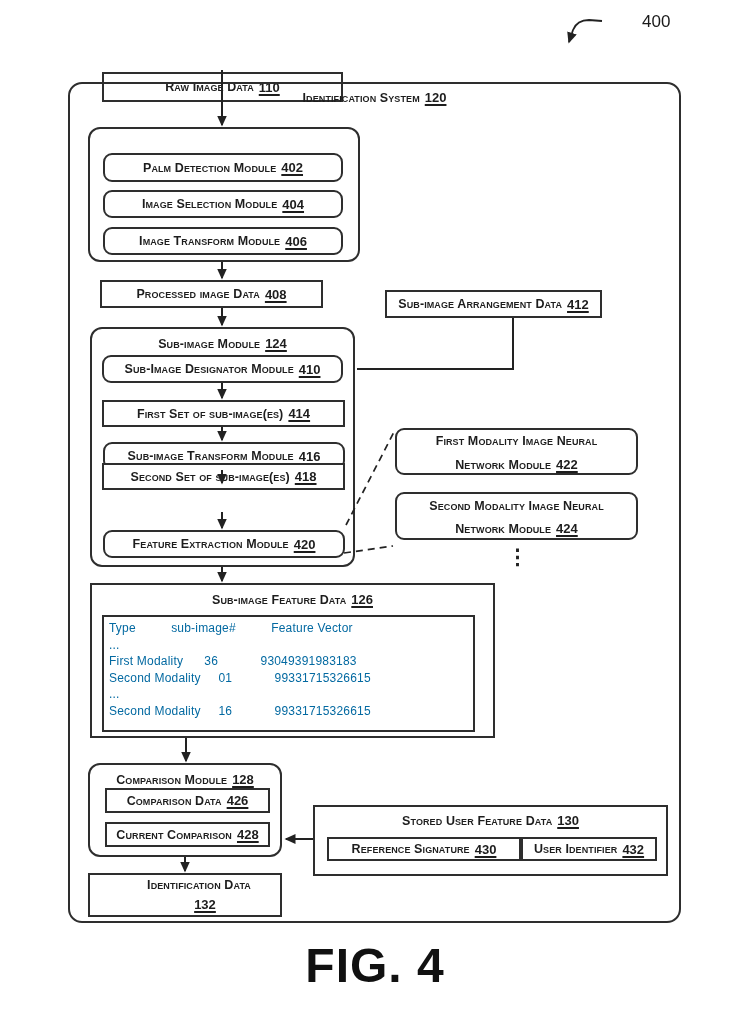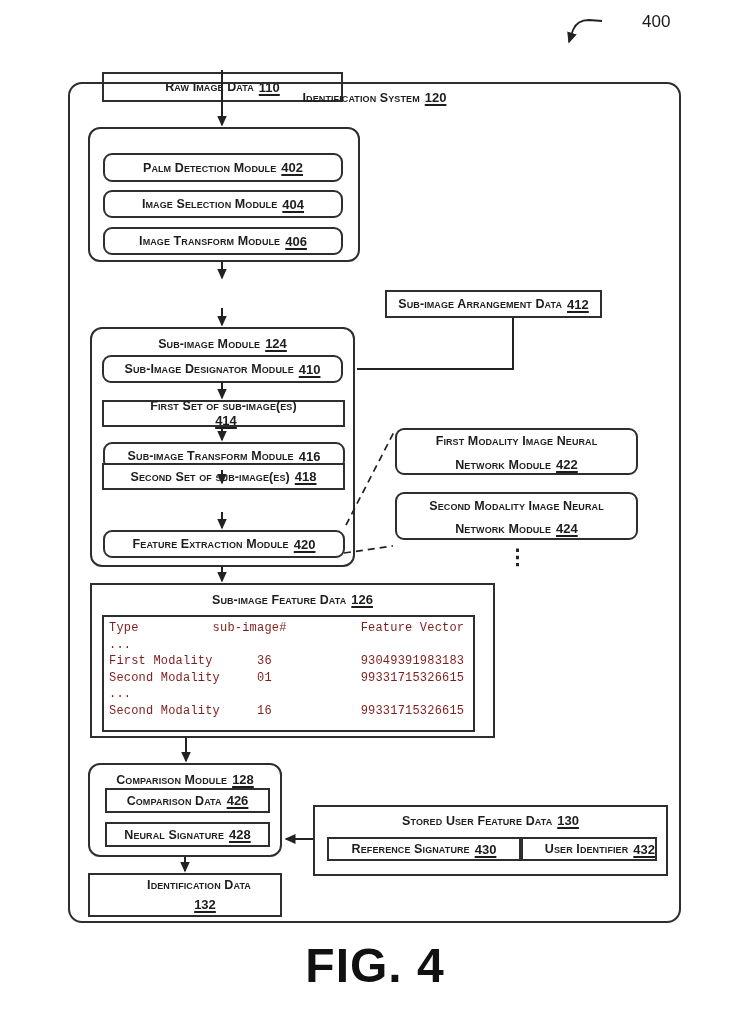--- a/index.html
+++ b/index.html
@@ -23,22 +23,22 @@
   .ref {
     font-weight:700; font-size:13px; color:#1d1d1d; margin-left:5px;
     text-decoration:underline; text-underline-offset:2px; text-decoration-thickness:1.5px;
   }
   .title {
     position:absolute; text-align:center; box-sizing:border-box; z-index:3;
   }
   .wrap2 { white-space:normal; line-height:1.45; padding:2px 16px; }
   .col { flex-direction:column; line-height:1.5; }
   .tablerow {
-    font-family:Liberation Mono, monospace;
-    font-size:12px; line-height:16.5px; color:#7f1d1d;
+    font-family:Liberation Sans, sans-serif;
+    font-size:12px; line-height:16.5px; color:#0369a1;
     white-space:pre; letter-spacing:.2px;
   }
   .figlabel {
     position:absolute; left:0; top:938; width:750px; text-align:center;
     font-size:48px; font-weight:600; color:#111; letter-spacing:1px;
   }
   .callout {
     position:absolute; font-size:17px; font-weight:500; color:#1a1a1a;margin-left:36px;
   }
   .vellipsis {
@@ -69,36 +69,40 @@
   </div>
   <div class="box r9" style="left:103px;top:190px;width:240px;height:28px;">
     <span class="lbl">Image Selection Module</span>
       <span class="ref">404</span>
   </div>
   <div class="box r9" style="left:103px;top:227px;width:240px;height:28px;">
     <span class="lbl">Image Transform Module</span>
       <span class="ref">406</span>
   </div>
 
+  <div class="box" style="left:100px;top:280px;width:223px;height:28px;">
+    <span class="lbl">Processed image Data</span>
+      <span class="ref">408</span>
+  </div>
 
   <div class="box" style="left:365px;top:290px;width:217px;height:28px;margin-left:20px;">
     <span class="lbl">Sub-image Arrangement Data</span>
       <span class="ref">412</span>
   </div>
 
   <div class="box container r12" style="left:90px;top:327px;width:265px;height:240px;"></div>
   <div class="title" style="left:90px;top:334px;width:265px;">
     <span class="lbl">Sub-image Module</span><span class="ref">124</span>
   </div>
 
   <div class="box r9" style="left:102px;top:355px;width:241px;height:28px;">
     <span class="lbl">Sub-Image Designator Module</span>
       <span class="ref">410</span>
   </div>
-  <div class="box" style="left:102px;top:400px;width:243px;height:27px;flex-direction:column;">
+  <div class="box" style="left:102px;top:400px;width:243px;height:27px;">
     <span class="lbl">First Set of sub-image(es)</span>
       <span class="ref">414</span>
   </div>
   <div class="box r9" style="left:103px;top:442px;width:242px;height:28px;">
     <span class="lbl">Sub-image Transform Module</span>
       <span class="ref">416</span>
   </div>
   <div class="box" style="left:102px;top:463px;width:243px;height:27px;">
     <span class="lbl">Second Set of sub-image(es)</span>
       <span class="ref">418</span>
@@ -131,33 +135,33 @@
 
   <div class="box container r12" style="left:88px;top:763px;width:194px;height:94px;"></div>
   <div class="title" style="left:88px;top:770px;width:194px;">
     <span class="lbl">Comparison Module</span><span class="ref">128</span>
   </div>
   <div class="box" style="left:105px;top:788px;width:165px;height:25px;">
     <span class="lbl">Comparison Data</span>
       <span class="ref">426</span>
   </div>
   <div class="box" style="left:105px;top:822px;width:165px;height:25px;">
-    <span class="lbl">Neural Signature</span>
+    <span class="lbl">Current Comparison</span>
       <span class="ref">428</span>
   </div>
 
   <div class="box container" style="left:313px;top:805px;width:355px;height:71px;"></div>
   <div class="title" style="left:313px;top:811px;width:355px;">
     <span class="lbl">Stored User Feature Data</span><span class="ref">130</span>
   </div>
   <div class="box" style="left:327px;top:837px;width:194px;height:24px;">
     <span class="lbl">Reference Signature</span>
       <span class="ref">430</span>
   </div>
-  <div class="box" style="left:521px;top:837px;width:136px;height:24px;justify-content:flex-end;">
+  <div class="box" style="left:521px;top:837px;width:136px;height:24px;">
     <span class="lbl">User Identifier</span>
       <span class="ref">432</span>
   </div>
 
   <div class="box col" style="left:88px;top:873px;width:194px;height:44px;padding-left:28px;">
     <span class="lbl">Identification Data</span>
     <span class="ref" style="margin-left:12px;">132</span>
   </div>
 
   <div class="callout" style="left:606px;top:12px;">400</div>

